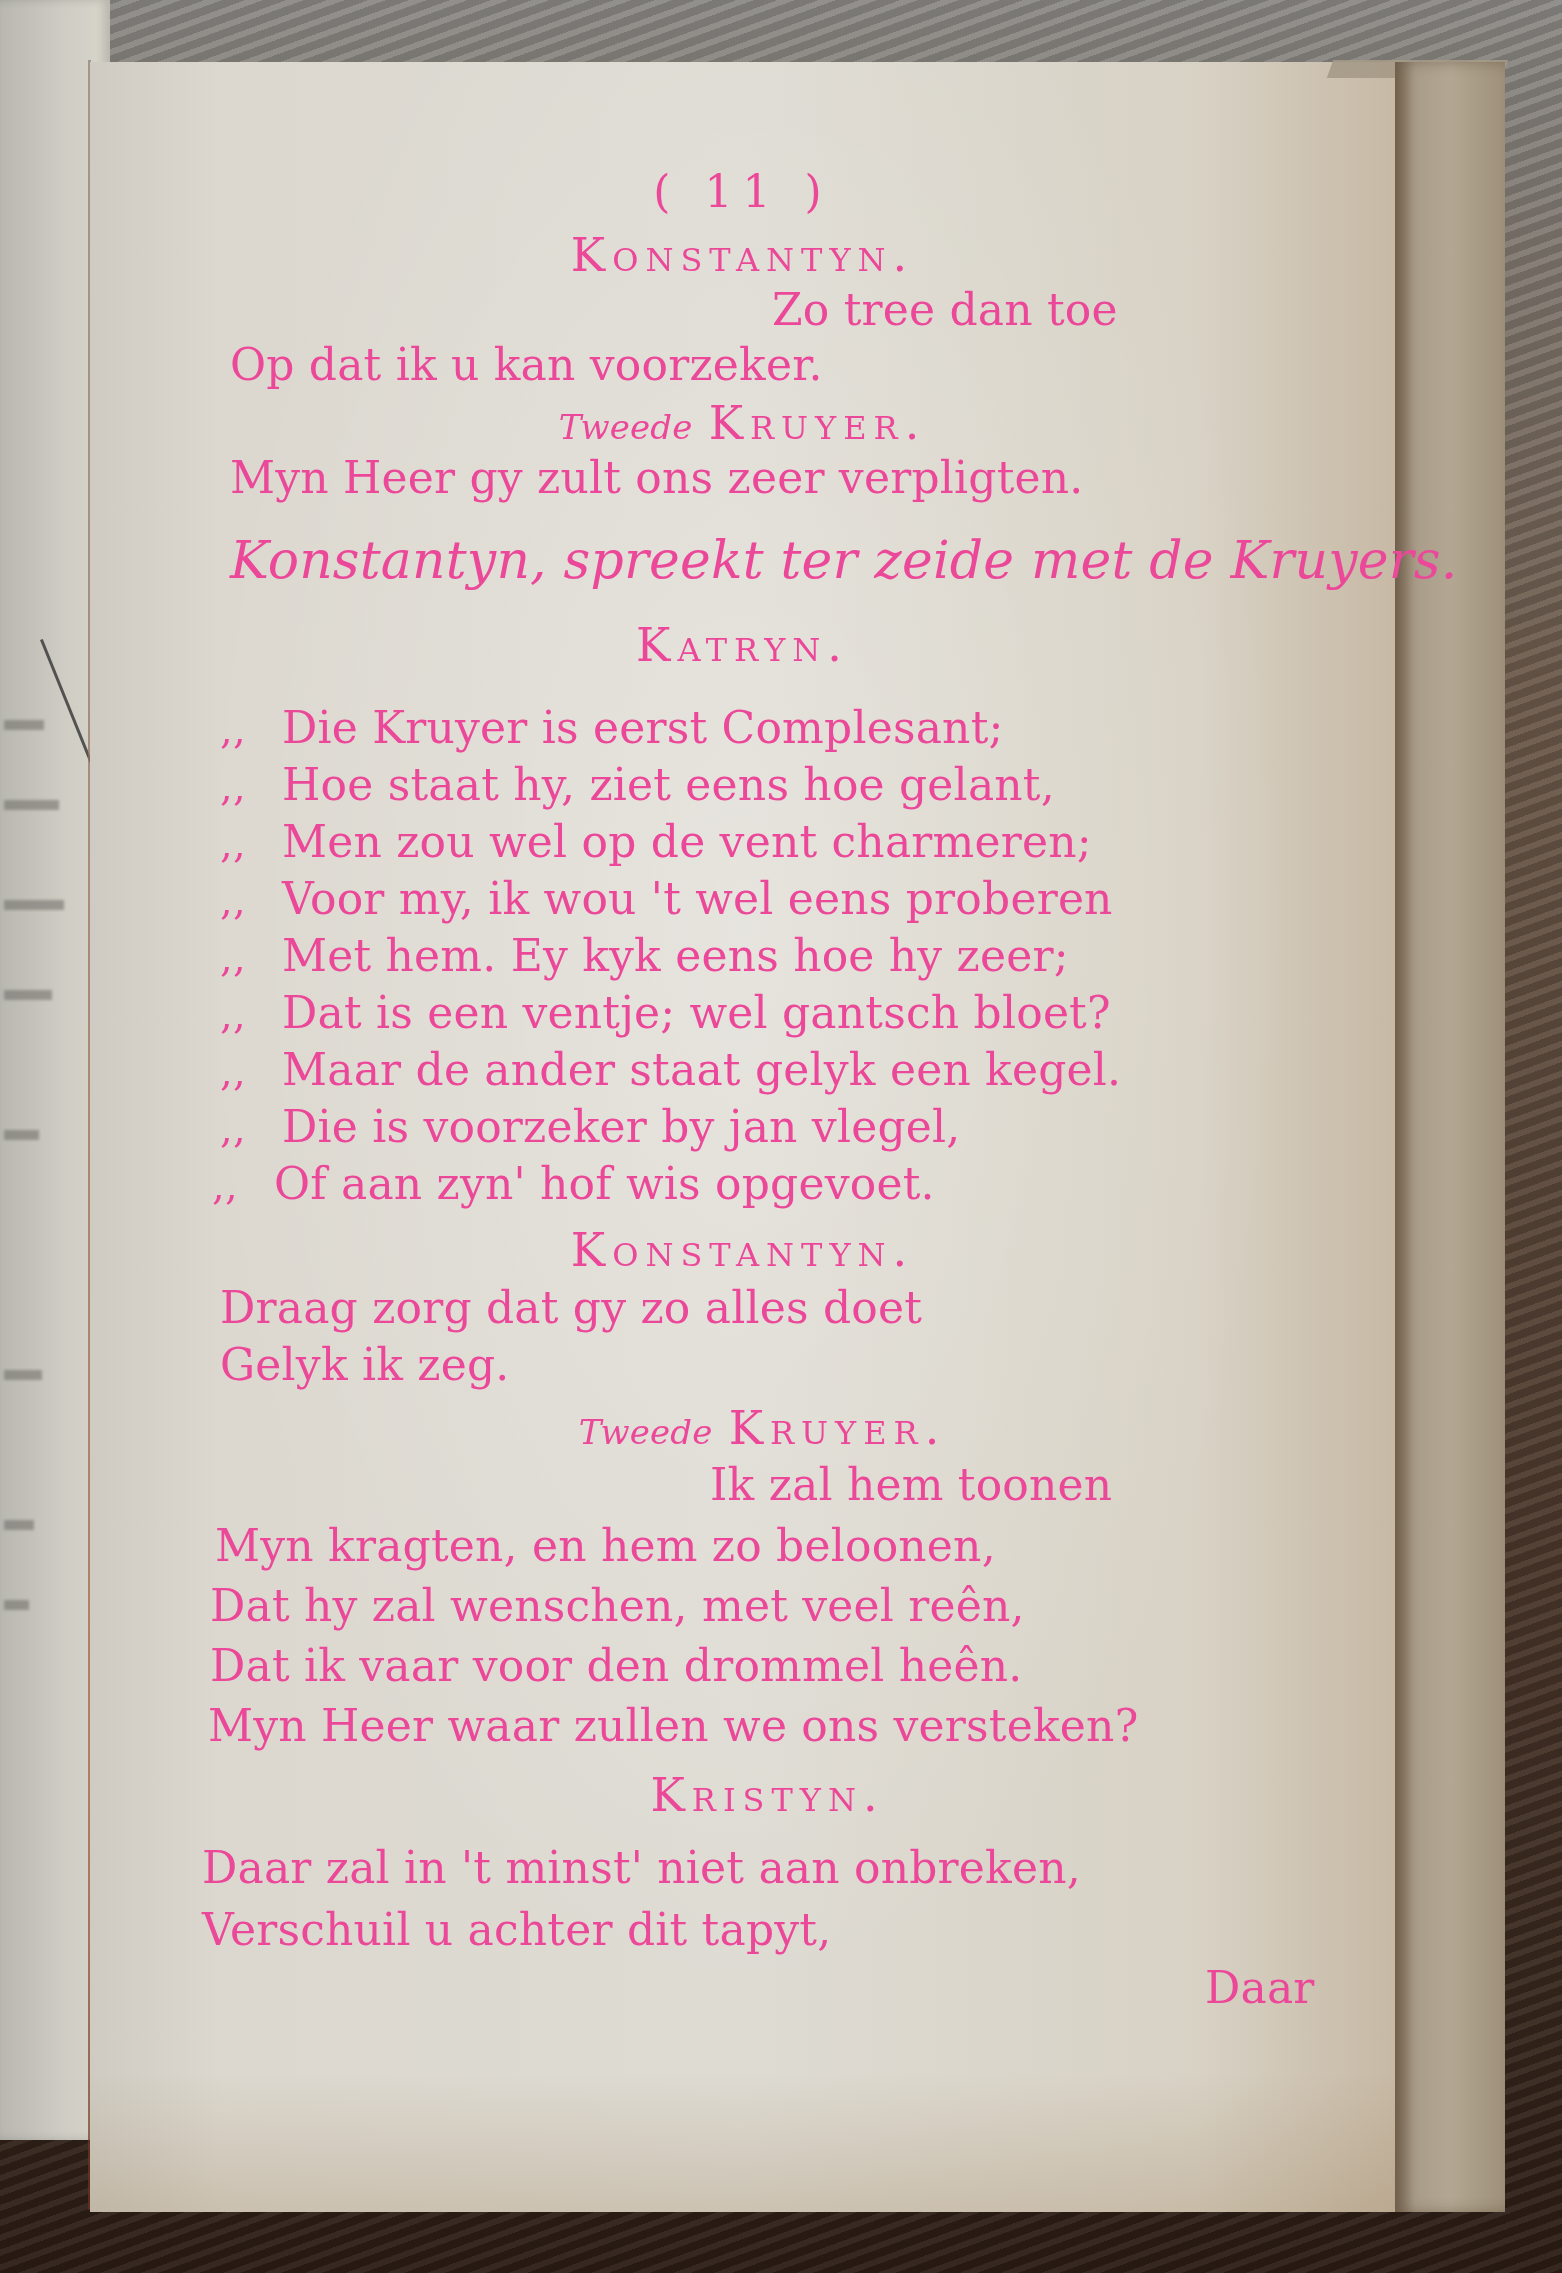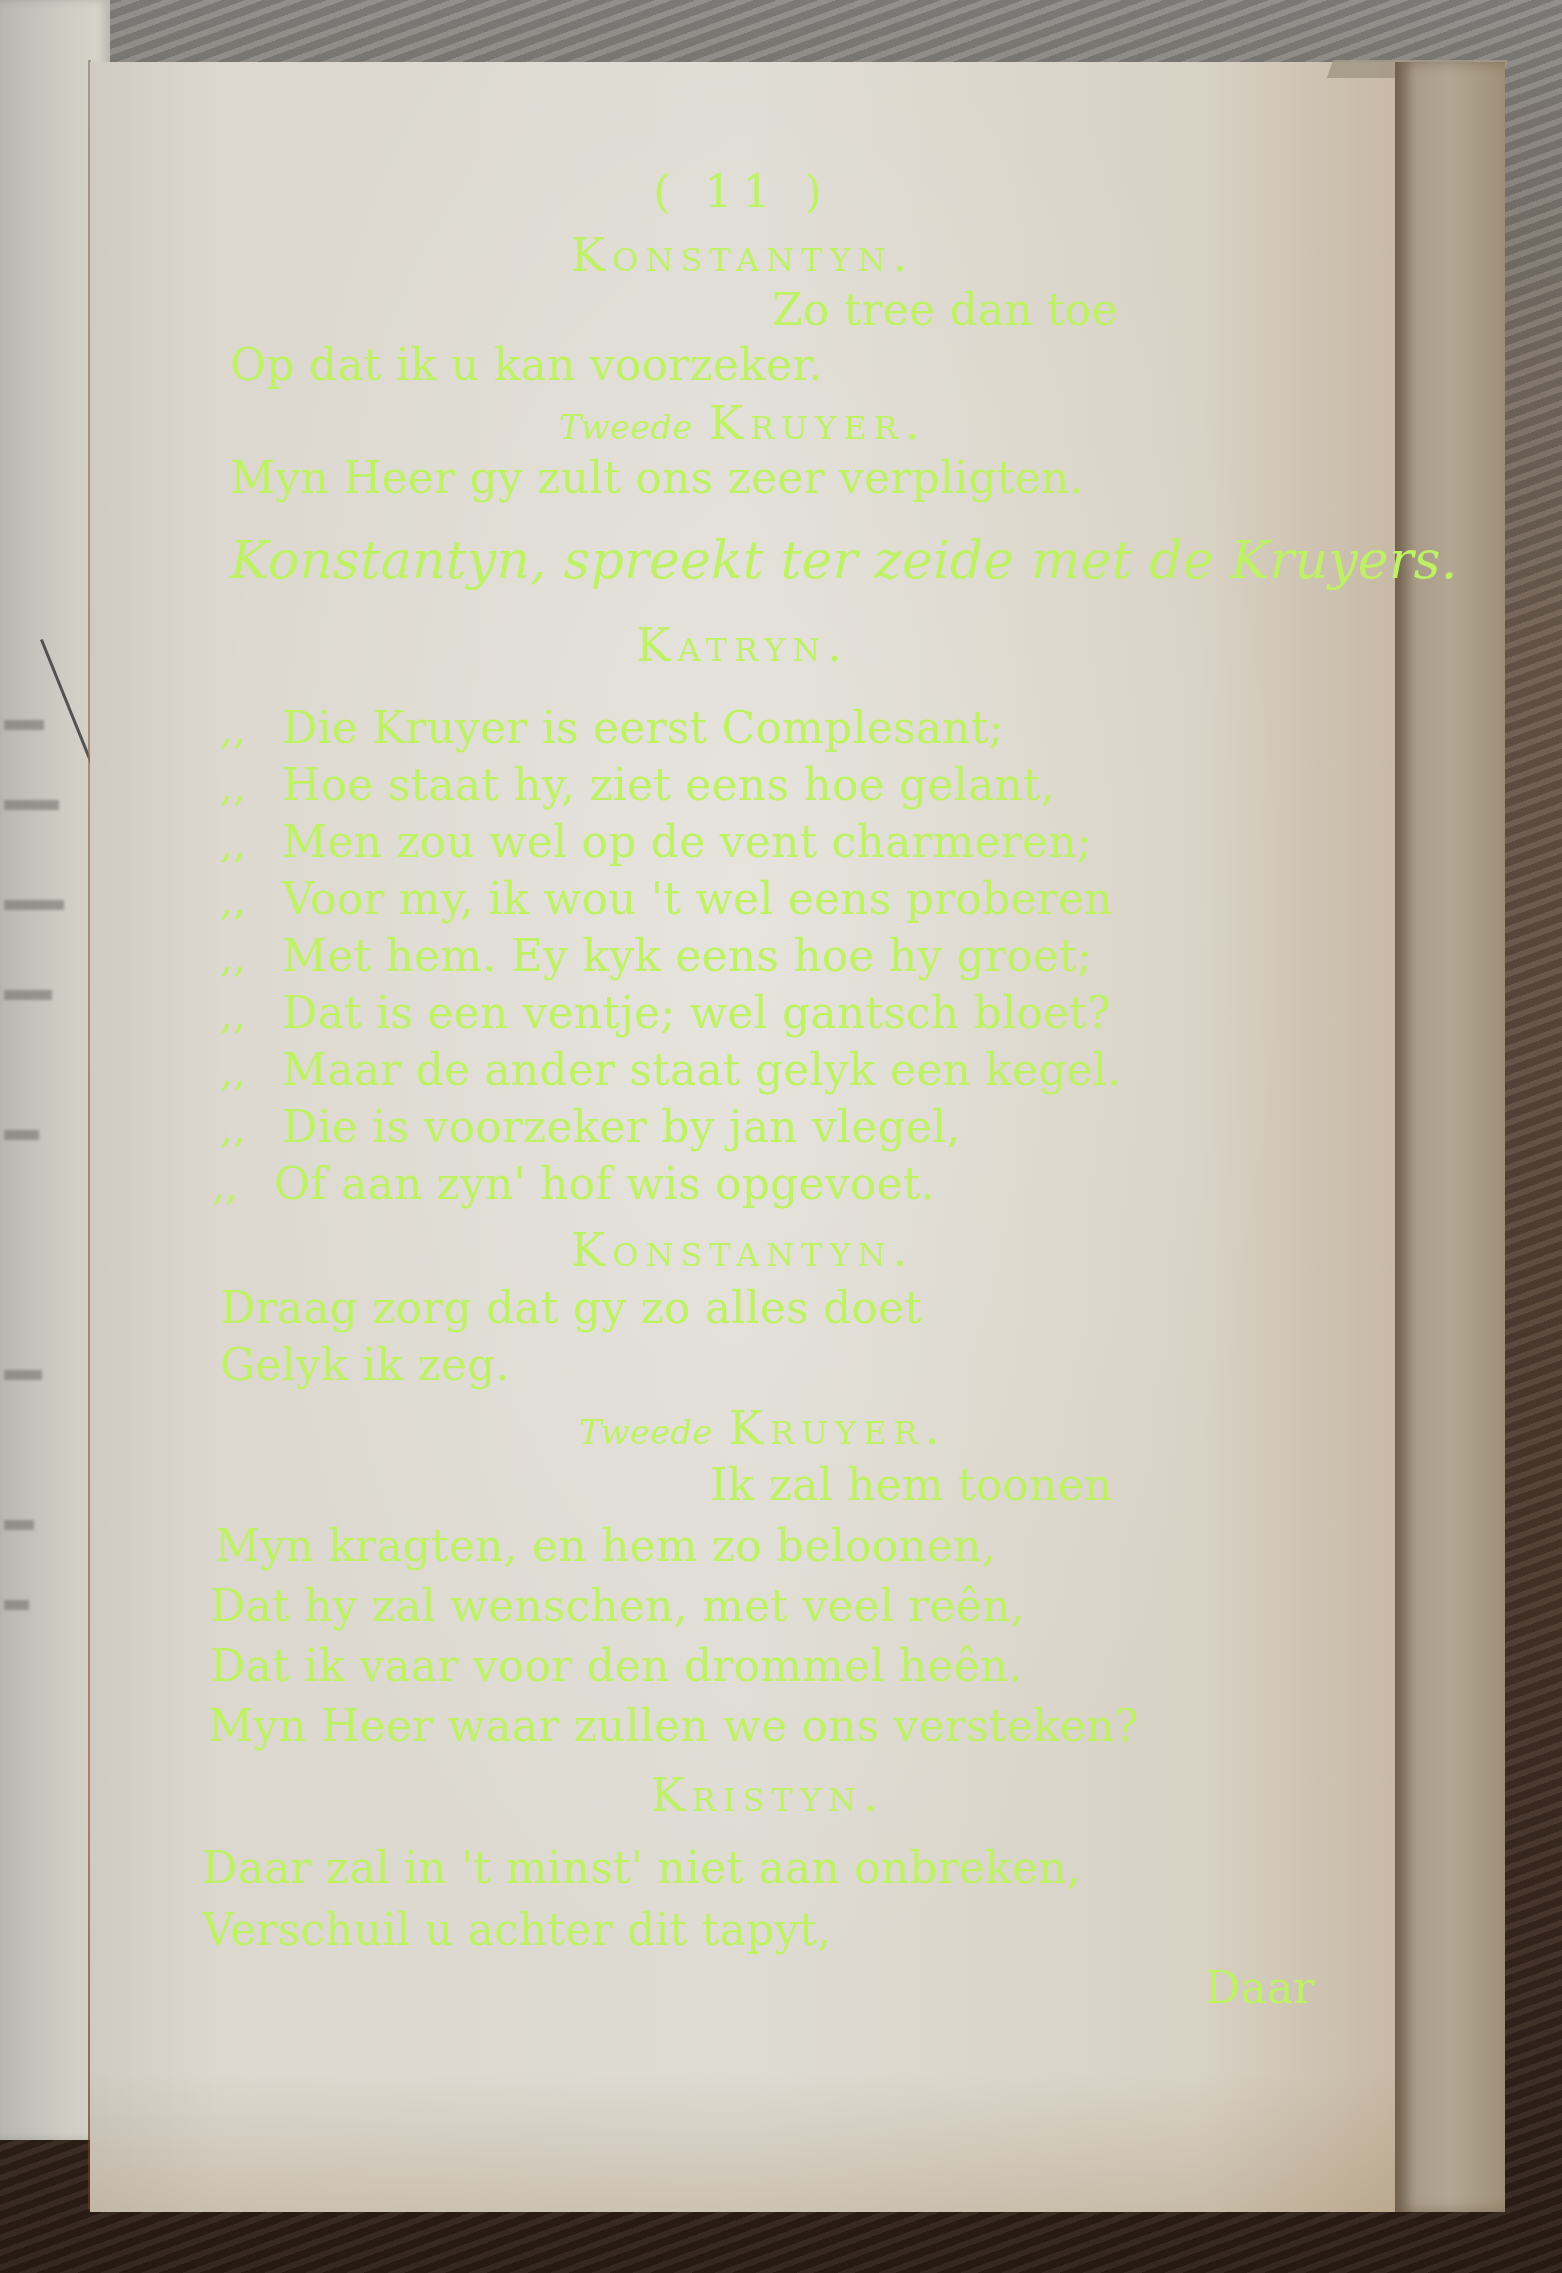--- a/index.html
+++ b/index.html
@@ -45,21 +45,21 @@
     position:absolute; left:1395px; top:62px; width:110px; height:2150px;
     background:linear-gradient(90deg, #8a7b68 0%, #a99c88 18%, #b3a793 50%, #9e9079 100%);
     box-shadow: inset 10px 0 14px rgba(60,40,20,0.35);
   }
   .binding-top {
     position:absolute; left:1330px; top:60px; width:175px; height:18px;
     background:#a59a87; transform:skewX(-20deg); opacity:0.9;
   }
   .text {
     position:absolute; left:90px; top:62px; width:1305px; height:2150px;
-    color:#bef264;
+    color:#ec4899;
   }
   .line {
     position:absolute; white-space:nowrap; font-size:44px; line-height:56px;
     letter-spacing:0.2px;
   }
   .center { left:0; width:100%; text-align:center; }
   .caps { font-variant:small-caps; letter-spacing:7px; font-size:46px; }
   .ital { font-style:italic; }
   .quote { display:inline-block; width:62px; font-size:40px; }
   .pagenum { font-size:44px; letter-spacing:10px; }
@@ -97,21 +97,21 @@
   </div>
   <div class="line" style="left:140px; top:388px;">Myn Heer gy zult ons zeer verpligten.</div>
   <div class="line ital" style="left:140px; top:470px; font-size:52px;">Konstantyn, spreekt ter zeide met de Kruyers.</div>
 
   <div class="line center caps" style="top:555px;">Katryn.</div>
 
   <div class="line" style="left:130px; top:638px;"><span class="quote">,,</span><span>Die Kruyer is eerst Complesant;</span></div>
   <div class="line" style="left:130px; top:695px;"><span class="quote">,,</span><span>Hoe staat hy, ziet eens hoe gelant,</span></div>
   <div class="line" style="left:130px; top:752px;"><span class="quote">,,</span><span>Men zou wel op de vent charmeren;</span></div>
   <div class="line" style="left:130px; top:809px;"><span class="quote">,,</span><span>Voor my, ik wou 't wel eens proberen</span></div>
-  <div class="line" style="left:130px; top:866px;"><span class="quote">,,</span><span>Met hem.  Ey kyk eens hoe hy groet;</span></div>
+  <div class="line" style="left:130px; top:866px;"><span class="quote">,,</span><span>Met hem.  Ey kyk eens hoe hy zeer;</span></div>
   <div class="line" style="left:130px; top:923px;"><span class="quote">,,</span><span>Dat is een ventje; wel gantsch bloet?</span></div>
   <div class="line" style="left:130px; top:980px;"><span class="quote">,,</span><span>Maar de ander staat gelyk een kegel.</span></div>
   <div class="line" style="left:130px; top:1037px;"><span class="quote">,,</span><span>Die is voorzeker by jan vlegel,</span></div>
   <div class="line" style="left:122px; top:1094px;"><span class="quote">,,</span><span>Of aan zyn' hof wis opgevoet.</span></div>
 
   <div class="line center caps" style="top:1160px;">Konstantyn.</div>
   <div class="line" style="left:130px; top:1218px;">Draag zorg dat gy zo alles doet</div>
   <div class="line" style="left:130px; top:1275px;text-align:center;">Gelyk ik zeg.</div>
   <div class="line center" style="top:1338px; padding-left:40px; box-sizing:border-box;">
     <span class="ital" style="font-size:34px; margin-right:16px;">Tweede</span><span class="caps">Kruyer.</span>

